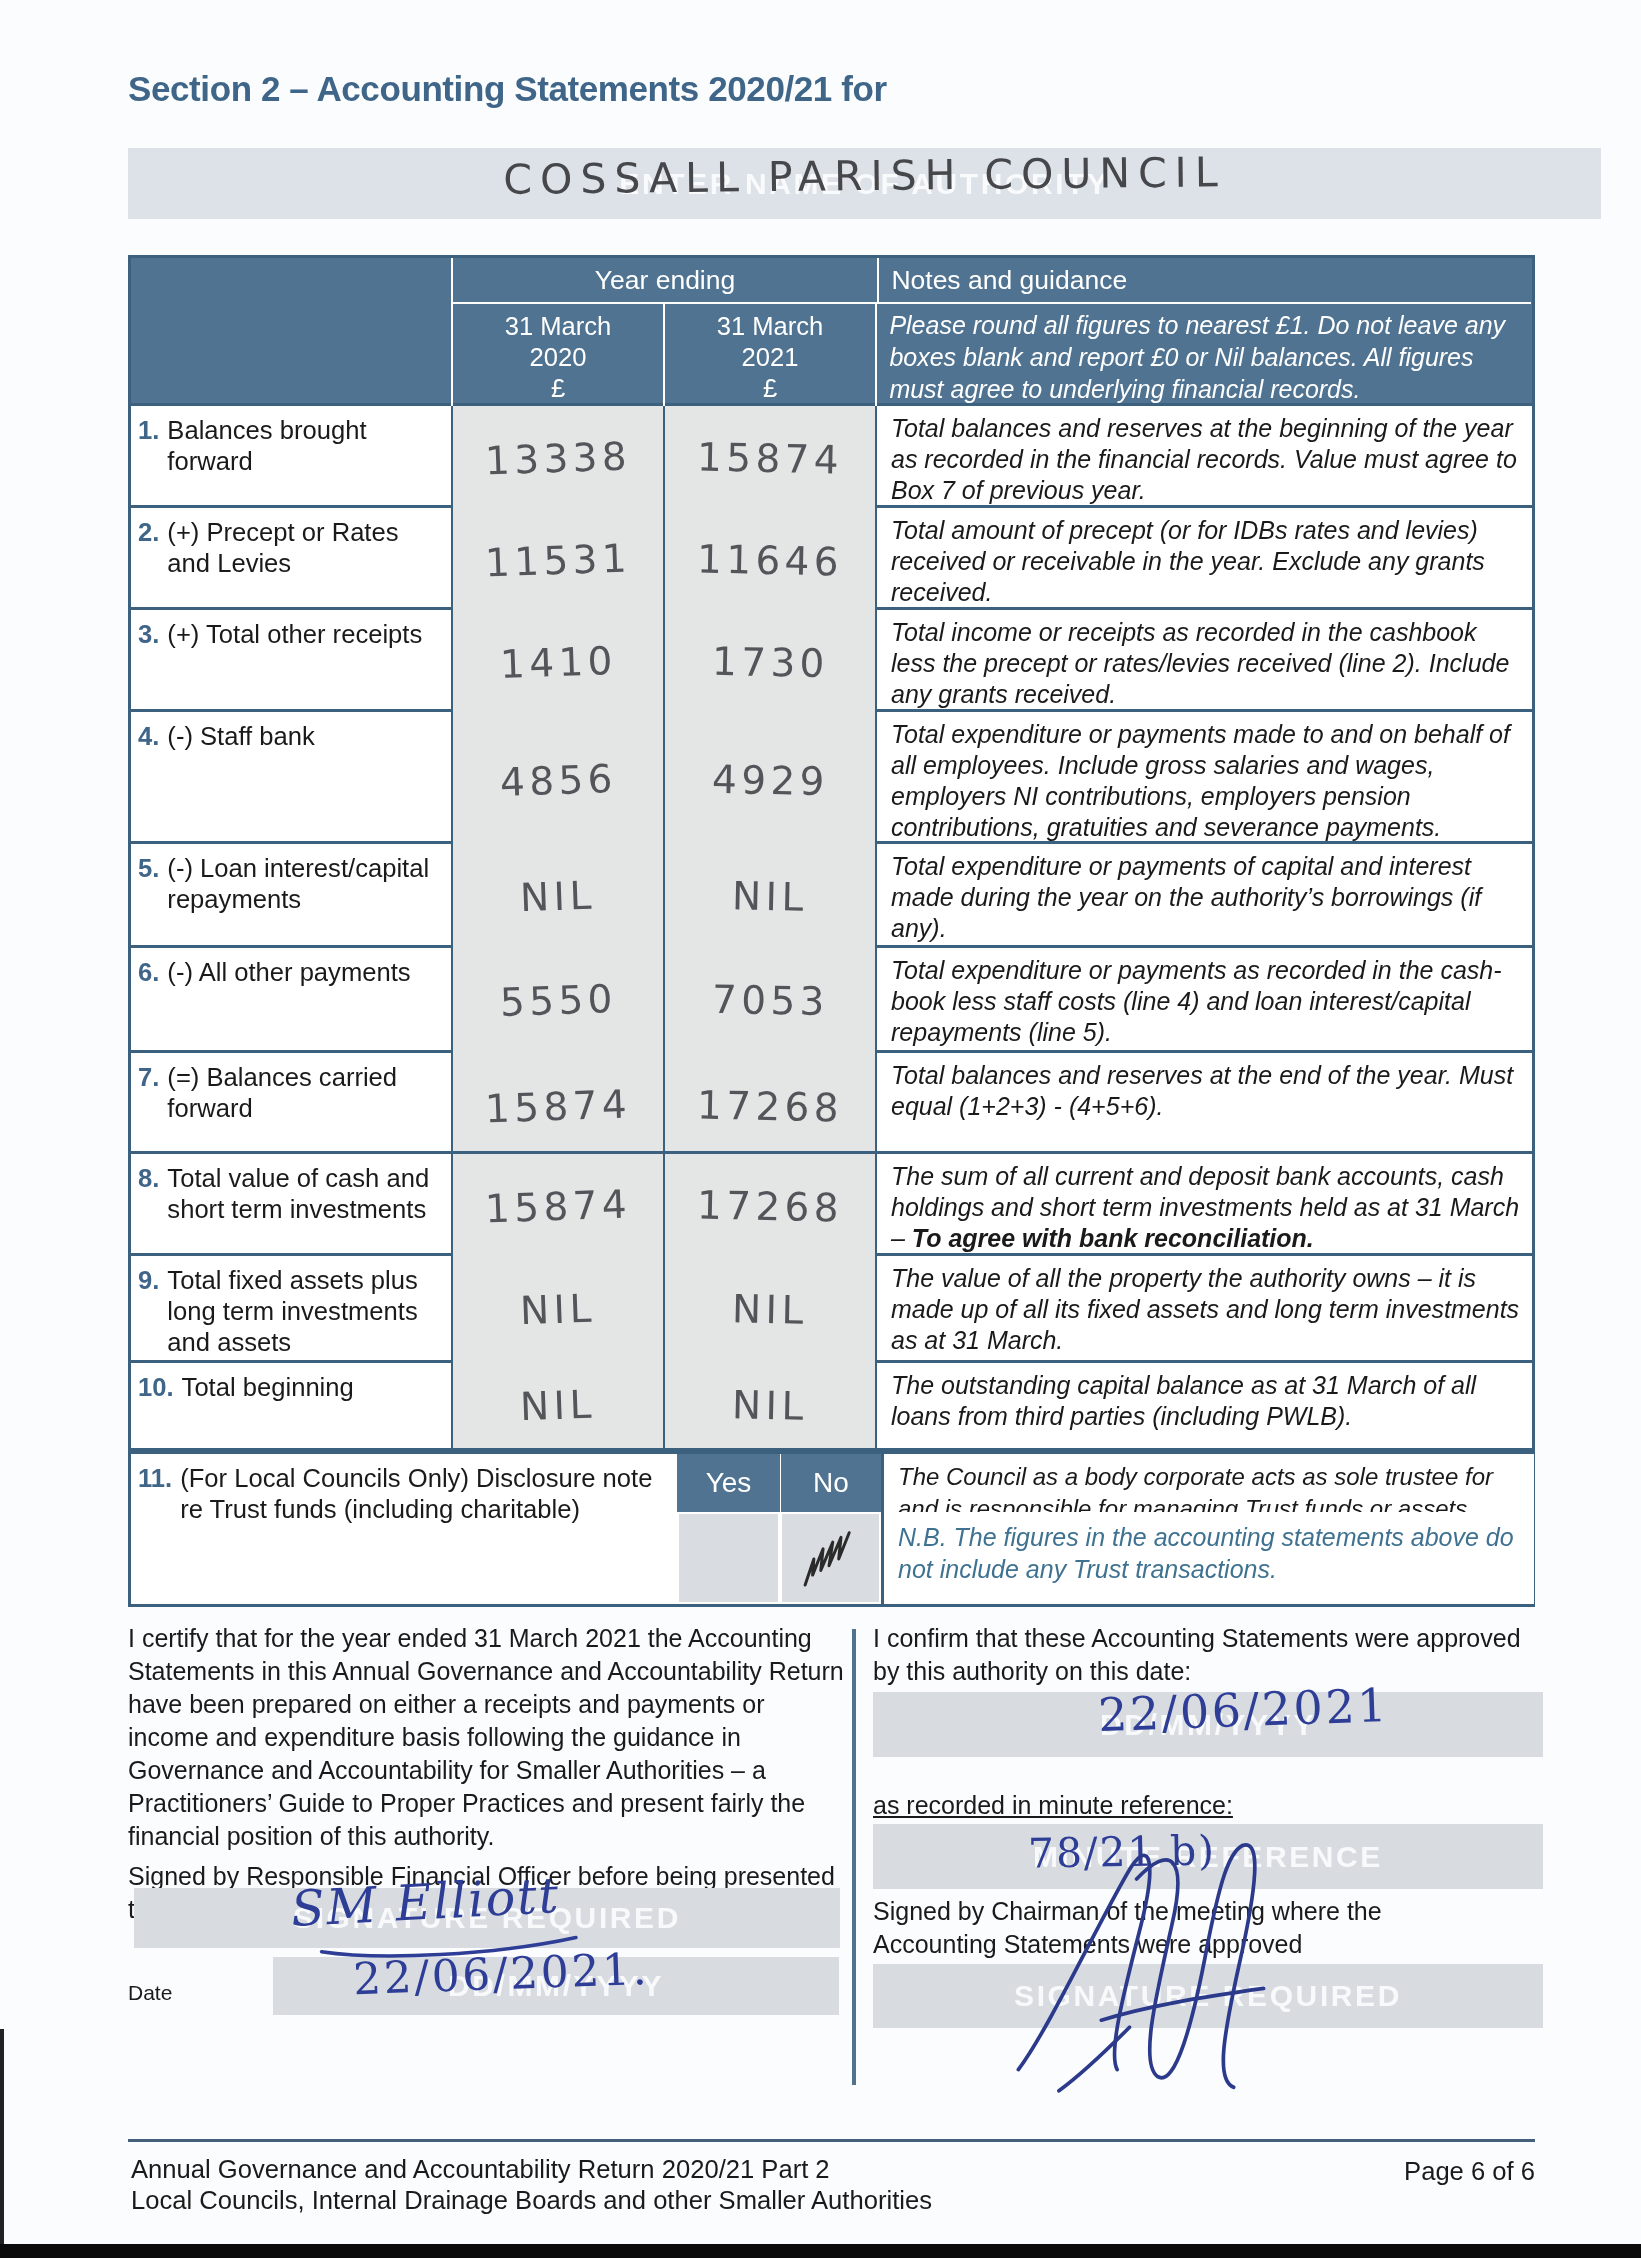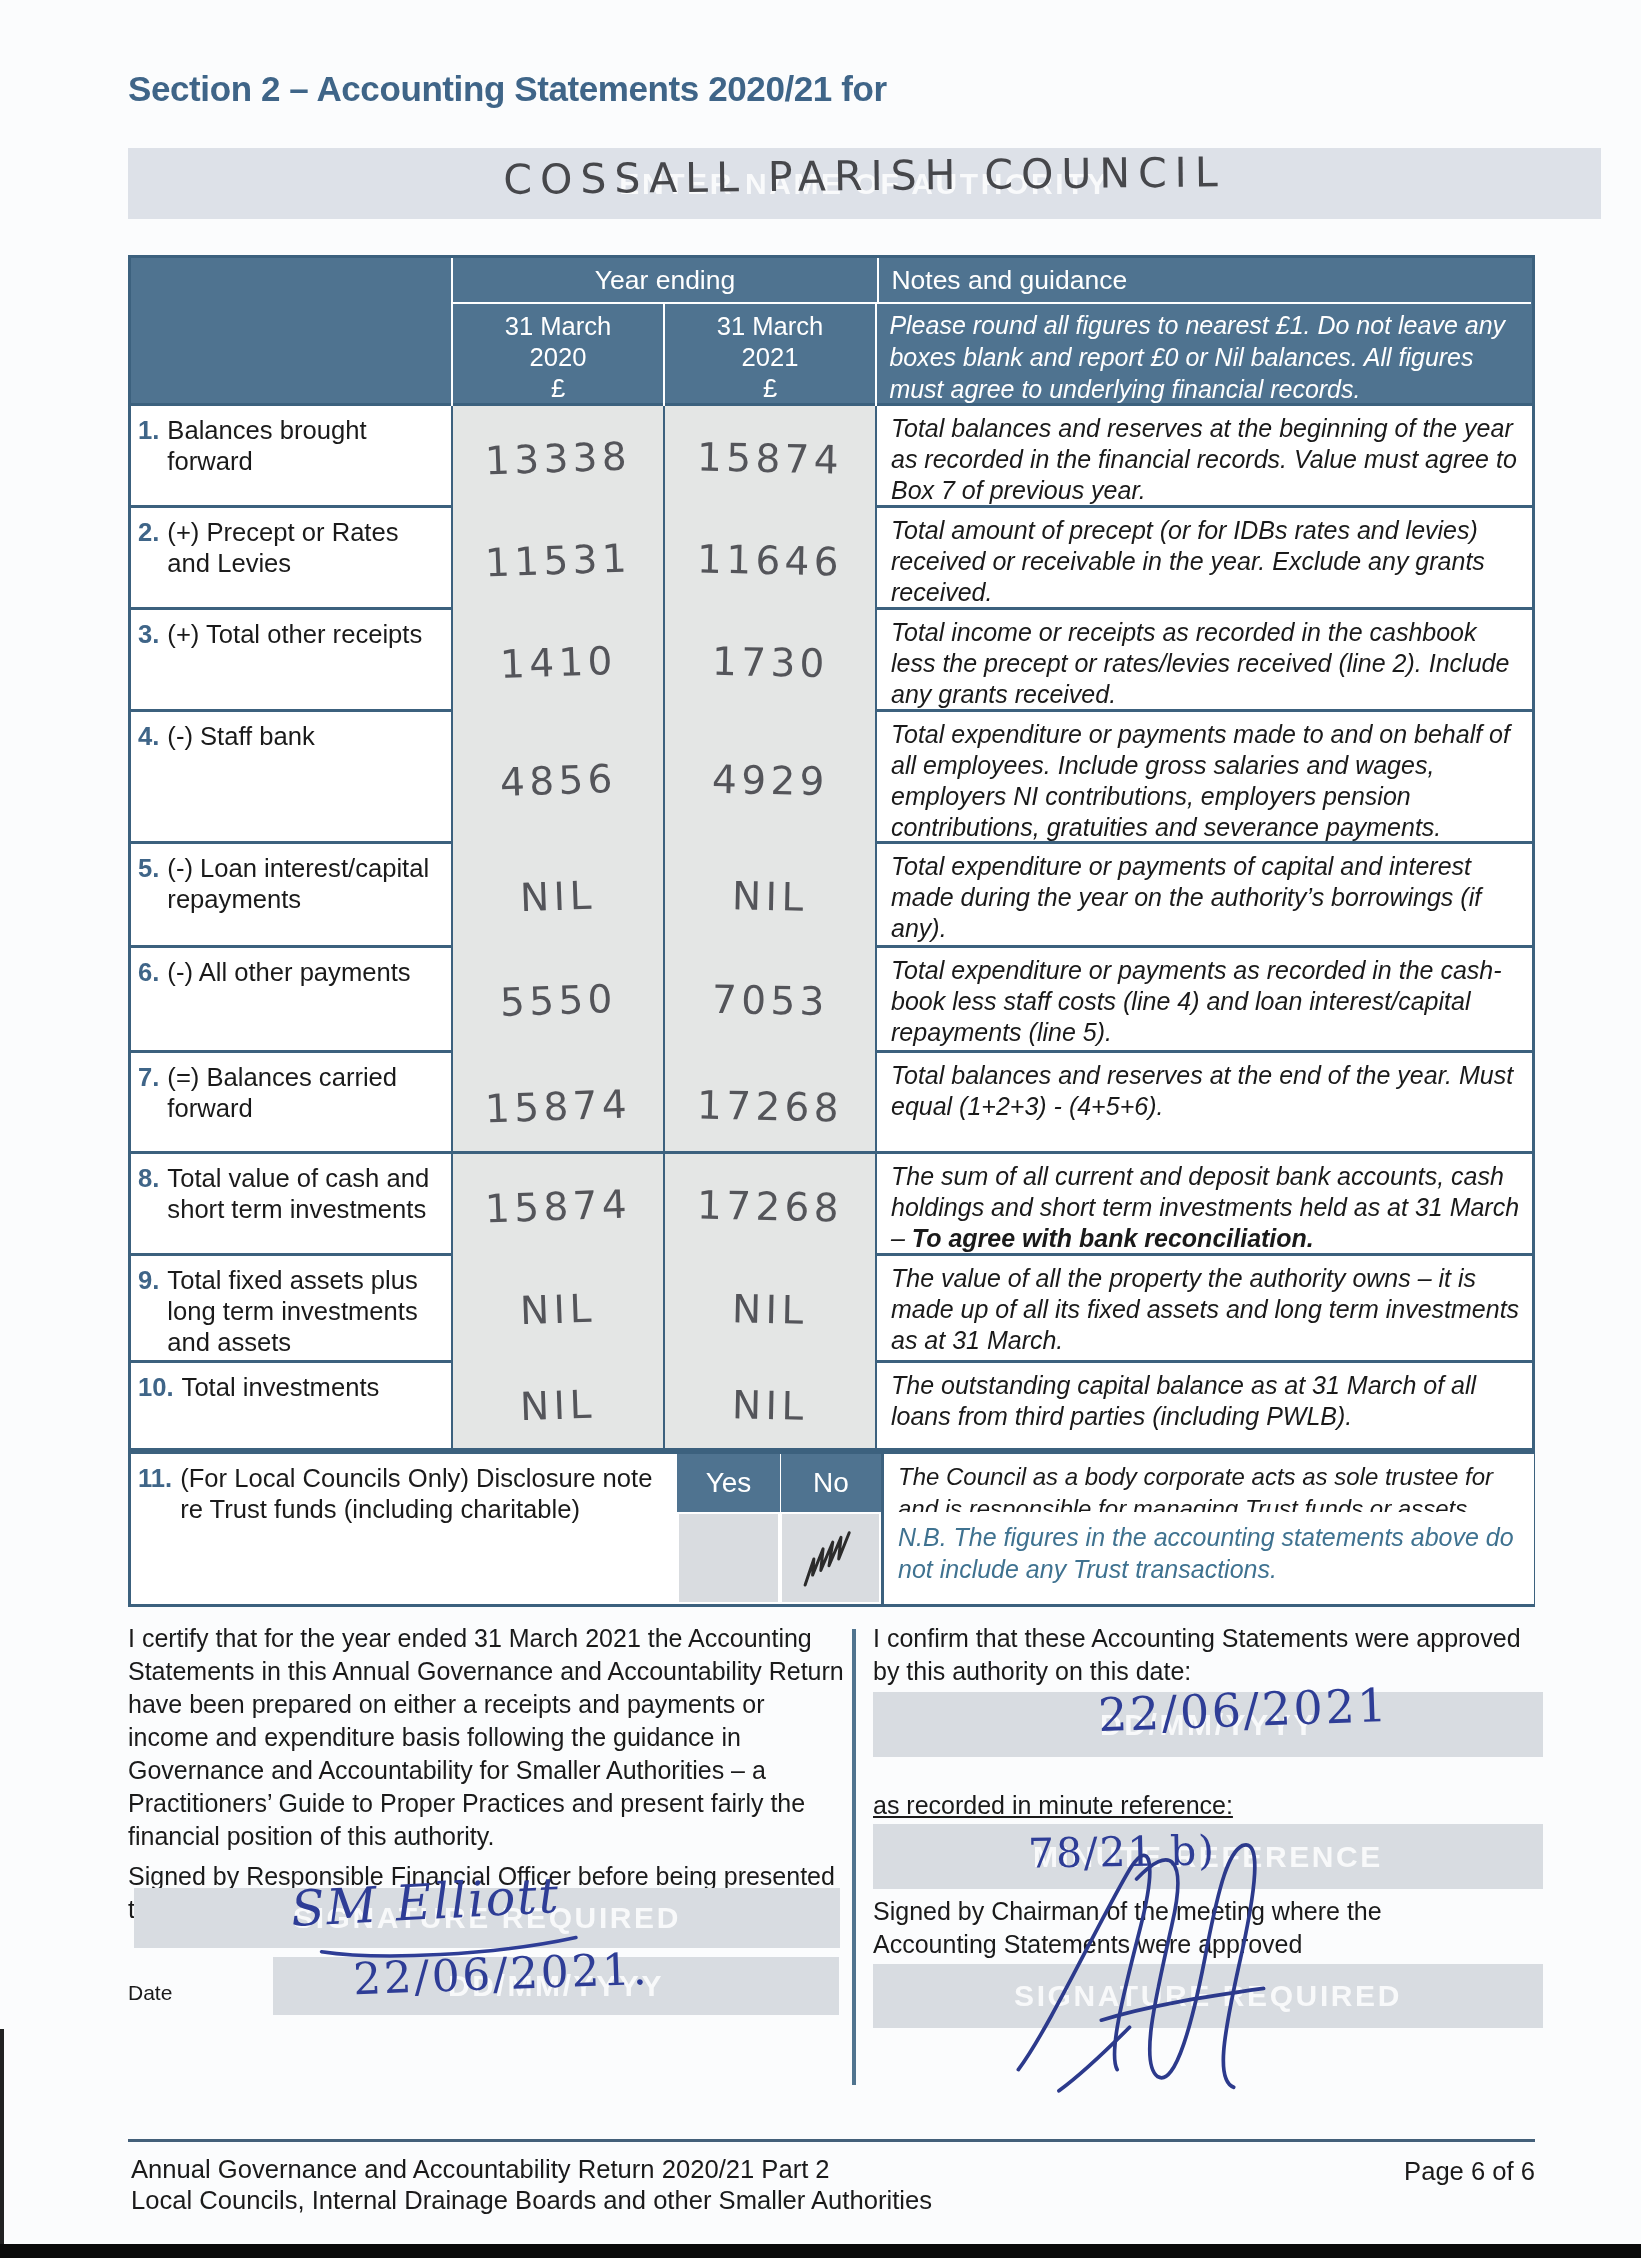--- a/index.html
+++ b/index.html
@@ -257,21 +257,21 @@
           <span class="hw-val">NIL</span>
         </div>
       <div class="cell val">
           <span class="hw-val hw-b">NIL</span>
         </div>
       <div class="cell note">The value of all the property the authority owns – it is made up of all its fixed assets and long term investments as at 31 March.</div>
     </div>
     <div class="trow r10">
       <div class="cell label">
           <span class="num">10.</span>
-          <span class="lbl">Total investments</span>
+          <span class="lbl">Total beginning</span>
         </div>
       <div class="cell val">
           <span class="hw-val">NIL</span>
         </div>
       <div class="cell val">
           <span class="hw-val hw-b">NIL</span>
         </div>
       <div class="cell note">The outstanding capital balance as at 31 March of all loans from third parties (including PWLB).</div>
     </div>
   </div>

